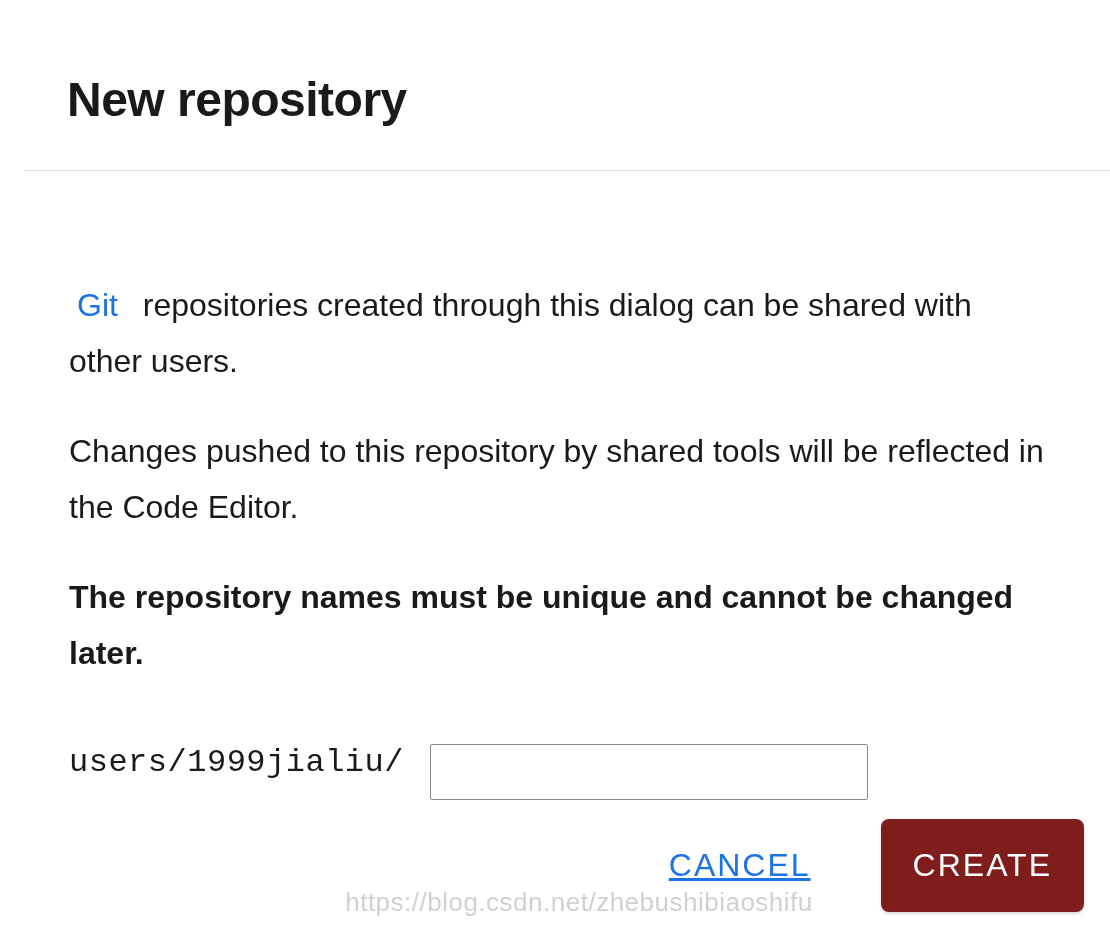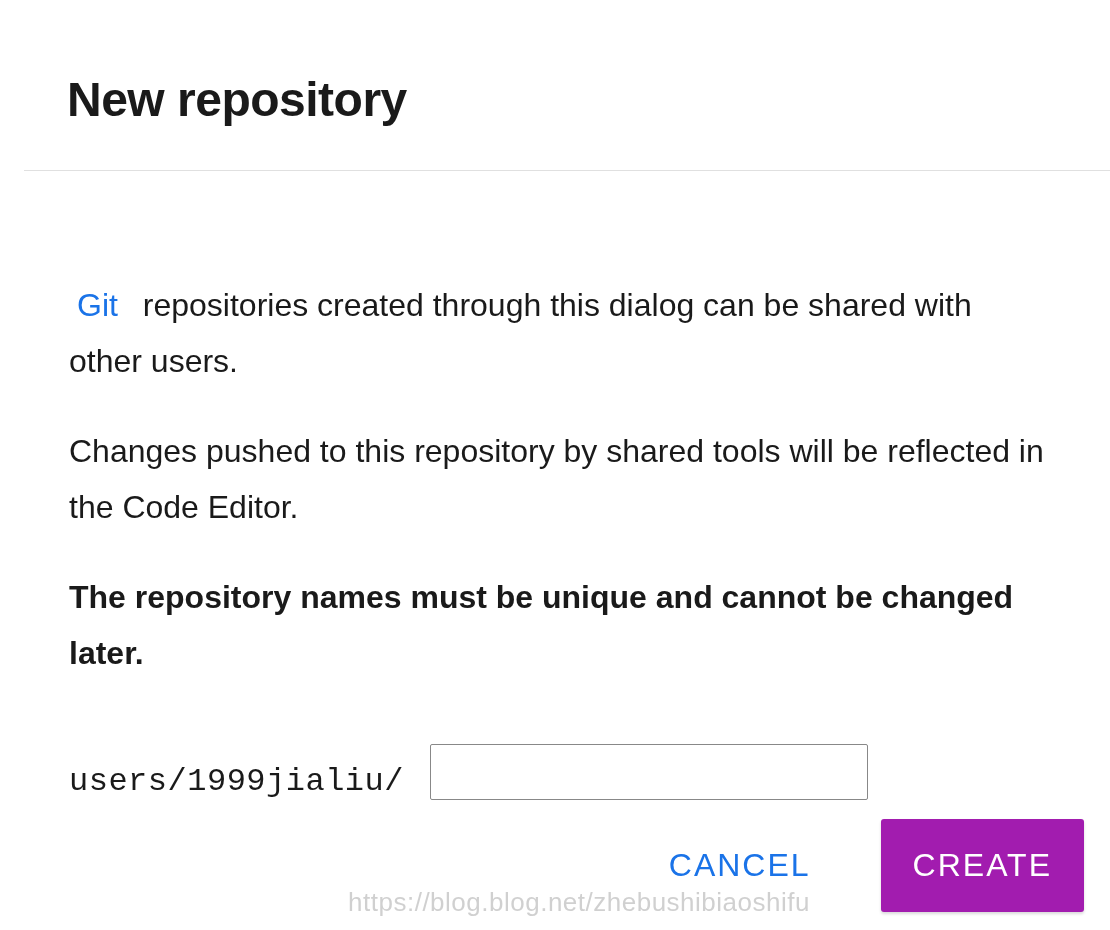--- a/index.html
+++ b/index.html
@@ -41,21 +41,21 @@
       margin-bottom: 0;
       font-weight: bold;
     }
     .link {
       color: #1a73e8;
       text-decoration: none;
       cursor: pointer;
     }
     .repo-input-row {
       display: flex;
-      align-items: flex-end;
+      align-items: flex-start;
       margin-top: 50px;
     }
     .repo-prefix {
       font-family: "Courier New", Courier, monospace;
       font-size: 32px;
       color: #1a1a1a;
       margin-right: 18px;
       letter-spacing: 0.5px;
     }
     .repo-name-input {
@@ -78,31 +78,32 @@
     }
     .btn-cancel {
       background: none;
       border: none;
       color: #1a73e8;
       font-size: 32px;
       letter-spacing: 2px;
       cursor: pointer;
       font-family: inherit;
       padding: 10px 6px;
+      text-decoration: underline;
     }
     .btn-create {
-      background: #a21caf;
+      background: #7f1d1d;
       color: #fff;
       border: none;
       font-size: 32px;
       letter-spacing: 2px;
       cursor: pointer;
       font-family: inherit;
       padding: 28px 32px;
-      border-radius: 3px;
+      border-radius: 8px;
       box-shadow: 0 2px 3px rgba(0,0,0,0.15);
     }
     .watermark {
       position: absolute;
       bottom: 20px;
       left: 50%;
       transform: translateX(-50%);
       color: rgba(150,150,150,0.45);
       font-size: 26px;
       pointer-events: none;
@@ -130,13 +131,13 @@
     <span class="repo-prefix">users/1999jialiu/</span>
     <input type="text" class="repo-name-input" value="" style="">
   </div>
 </div>
 
 <div class="footer">
   <button class="btn-cancel">CANCEL</button>
   <button class="btn-create">CREATE</button>
 </div>
 
-<div class="watermark">https://blog.blog.net/zhebushibiaoshifu</div>
+<div class="watermark">https://blog.csdn.net/zhebushibiaoshifu</div>
 
 </body></html>

